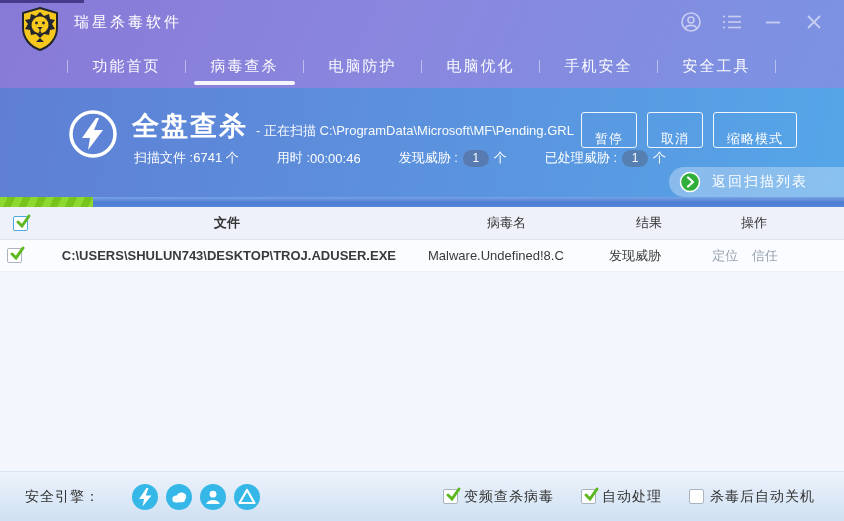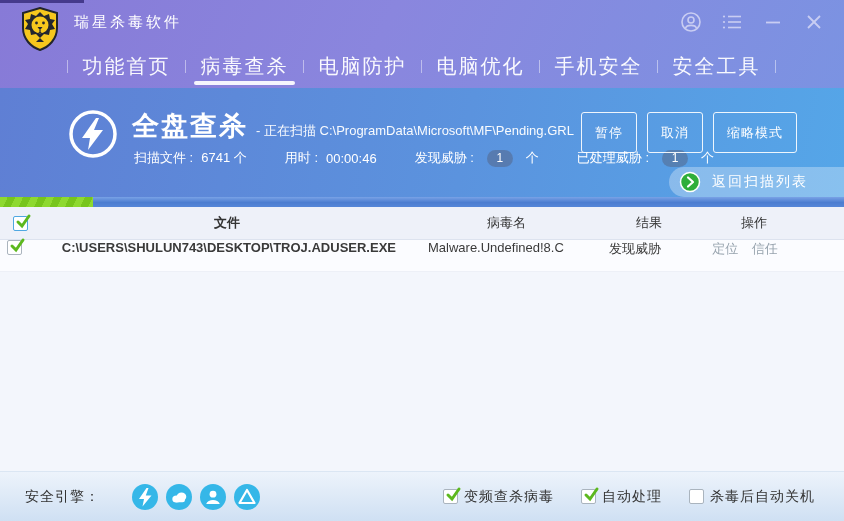--- a/index.html
+++ b/index.html
@@ -12,45 +12,45 @@
   .artifact { position:absolute; top:0; left:0; width:84px; height:3px; background:#453a8c; }
   .titlebar { position:relative; height:44px; display:flex; align-items:center; }
   .logo { position:absolute; left:20px; top:7px; }
   .app-title { margin-left:74px; color:#ffffff; font-size:15px; letter-spacing:3px; }
   .win-controls { position:absolute; right:18px; top:0; height:44px; display:flex; align-items:center; gap:17px; }
   .win-btn { width:24px; height:24px; display:flex; align-items:center; justify-content:center; cursor:pointer; opacity:.85; }
 
   
   .nav { height:44px; display:flex; align-items:center; padding-left:67px; }
   .nav-sep { width:1px; height:13px; background:rgba(255,255,255,.45); }
-  .tab { position:relative; width:117px; height:44px; display:flex; align-items:center; justify-content:center; color:rgba(255,255,255,.95); font-size:20px; letter-spacing:2px; cursor:pointer; }
+  .tab { position:relative; width:117px; height:44px; display:flex; align-items:center; justify-content:center; color:rgba(255,255,255,.95); font-size:15px; letter-spacing:2px; cursor:pointer; }
   .tab .underline { display:none; }
   .tab.active .underline { display:block; position:absolute; left:8px; right:8px; bottom:3px; height:4px; border-radius:2px; background:rgba(255,255,255,.92); }
 
   
   .scan { position:relative; height:109px; background:linear-gradient(100deg,#5f7fd4 0%,#5b93de 55%,#55a6e8 100%); color:#fff; flex:0 0 auto; }
   .scan-icon { position:absolute; left:68px; top:21px; }
   .scan-line1 { position:absolute; left:132px; top:20px; display:flex; align-items:baseline; white-space:nowrap; }
   .scan-title { font-size:27px; font-weight:bold; letter-spacing:2px; }
   .scan-status { font-size:13px; margin-left:8px; color:rgba(255,255,255,.96); }
   .scan-stats { position:absolute; left:134px; top:61px; display:flex; align-items:center; font-size:13px; white-space:nowrap; }
-  .stat { display:flex; align-items:center; margin-right:38px;gap:8px; }
+  .stat { display:flex; align-items:center; margin-right:38px; }
   .badge { display:inline-block; min-width:26px; padding:0 6px; height:17px; line-height:17px; border-radius:9px; background:rgba(84,96,126,.48); color:#fff; text-align:center; margin:0 5px; font-size:12px; }
   .scan-buttons { position:absolute; right:47px; top:24px; display:flex; gap:10px; }
-  .obtn { height:41px; padding:4px 13px; border:1px solid rgba(255,255,255,.9); border-radius:3px; background:transparent; color:#fff; font-size:13px; font-family:inherit; cursor:pointer; letter-spacing:1px; }
+  .obtn { height:25px; padding:17px 13px; border:1px solid rgba(255,255,255,.9); border-radius:3px; background:transparent; color:#fff; font-size:13px; font-family:inherit; cursor:pointer; letter-spacing:1px; }
   .back-pill { position:absolute; right:0; top:79px; height:30px; display:flex; align-items:center; padding:0 36px 0 10px; background:rgba(255,255,255,.30); border-radius:16px 0 0 16px; cursor:pointer; }
   .back-pill .label { color:#fff; font-size:14px; margin-left:11px; letter-spacing:2px; }
 
   
   .progress { height:10px; display:flex; background:linear-gradient(180deg,#79a2e6 0%,#4c7dd0 55%,#5586d8 100%); flex:0 0 auto; }
   .progress-fill { height:100%; background:repeating-linear-gradient(115deg,#8ed930 0 7px,#77c51c 7px 14px); }
 
   
   .thead { height:33px; background:#eef1f9; border-bottom:1px solid #dde3ef; display:flex; align-items:center; font-size:13px; color:#333; flex:0 0 auto; }
-  .trow { height:32px; background:#fbfcff; border-bottom:1px solid #edf0f7; display:flex; align-items:flex-start; font-size:13px; color:#3a3a3a; flex:0 0 auto;gap:32px; }
+  .trow { height:32px; background:#fbfcff; border-bottom:1px solid #edf0f7; display:flex; align-items:center; font-size:13px; color:#3a3a3a; flex:0 0 auto;gap:32px; }
   .col-check { width:40px; display:flex; justify-content:center; }
   .col-file { flex:1; display:flex; align-items:center;font-weight:bold; }
   .col-file.center { justify-content:center; }
   .col-virus { width:185px; }
   .col-result { width:100px; text-align:center; }
   .col-actions { width:110px; text-align:center; }
   .col-pad { width:35px; }
   .actions a { color:#97a3ae; text-decoration:none; margin:0 5px; cursor:pointer; }
   .list-empty { flex:1; background:#f3f6fc; }
 

